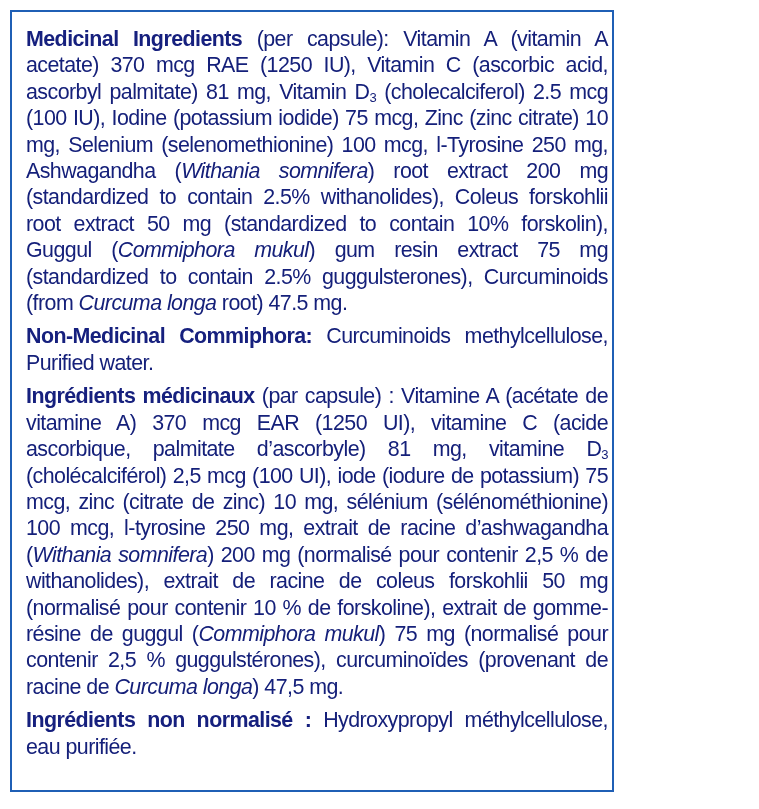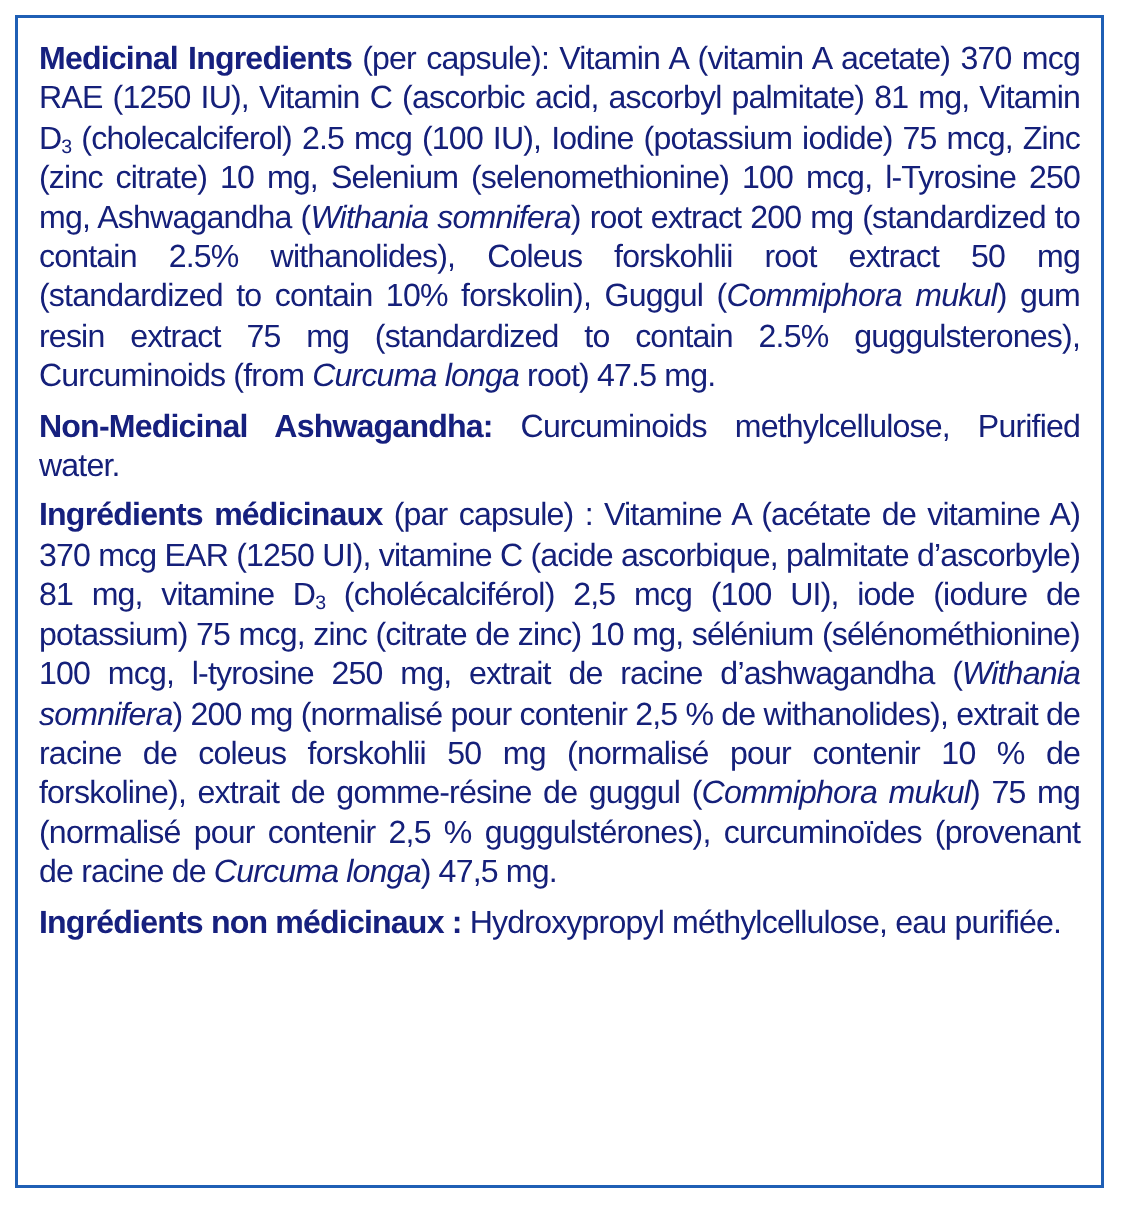--- a/index.html
+++ b/index.html
@@ -10,25 +10,25 @@
     body {
       width: 759px;
       height: 809px;
       position: relative;
       overflow: hidden;
     }
     .panel {
       position: absolute;
       left: 10px;
       top: 10px;
-      width: 726px;
+      width: 604px;
       height: 782px;
       border: 2.5px solid #1f5fb5;
       box-sizing: border-box;
-      padding: 14px 14px 0 14px;
+      padding: 14px 4px 0 14px;
       font-family: "Liberation Sans", sans-serif;
       font-stretch: condensed;
       color: #15207a;
     }
     .para {
       font-size: 21.4px;
       line-height: 26.4px;
       text-align: justify;
       letter-spacing: -0.55px;
       margin: 0 0 7px 0;
@@ -47,19 +47,19 @@
       line-height: 0;
     }
   </style>
 </head>
 <body>
 
 <div class="panel">
 
   <p class="para"><span class="lbl">Medicinal Ingredients</span><span> (per capsule): Vitamin A (vitamin A acetate) 370 mcg RAE (1250 IU), Vitamin C (ascorbic acid, ascorbyl palmitate) 81 mg, Vitamin D</span><sub>3</sub><span> (cholecalciferol) 2.5 mcg (100 IU), Iodine (potassium iodide) 75 mcg, Zinc (zinc citrate) 10 mg, Selenium (selenomethionine) 100 mcg, l-Tyrosine 250 mg, Ashwagandha (</span><i>Withania somnifera</i><span>) root extract 200 mg (standardized to contain 2.5% withanolides), Coleus forskohlii root extract 50 mg (standardized to contain 10% forskolin), Guggul (</span><i>Commiphora mukul</i><span>) gum resin extract 75 mg (standardized to contain 2.5% guggulsterones), Curcuminoids (from </span><i>Curcuma longa</i><span> root) 47.5 mg.</span></p>
 
-  <p class="para"><span class="lbl">Non-Medicinal Ashwagandha:</span><span> Curcuminoids methylcellulose, Purified water.</span></p>
+  <p class="para"><span class="lbl">Non-Medicinal Commiphora:</span><span> Curcuminoids methylcellulose, Purified water.</span></p>
 
   <p class="para"><span class="lbl">Ingrédients médicinaux</span><span> (par capsule) : Vitamine A (acétate de vitamine A) 370 mcg EAR (1250 UI), vitamine C (acide ascorbique, palmitate d’ascorbyle) 81 mg, vitamine D</span><sub>3</sub><span> (cholécalciférol) 2,5 mcg (100 UI), iode (iodure de potassium) 75 mcg, zinc (citrate de zinc) 10 mg, sélénium (sélénométhionine) 100 mcg, l-tyrosine 250 mg, extrait de racine d’ashwagandha (</span><i>Withania somnifera</i><span>) 200 mg (normalisé pour contenir 2,5 % de withanolides), extrait de racine de coleus forskohlii 50 mg (normalisé pour contenir 10 % de forskoline), extrait de gomme-résine de guggul (</span><i>Commiphora mukul</i><span>) 75 mg (normalisé pour contenir 2,5 % guggulstérones), curcuminoïdes (provenant de racine de </span><i>Curcuma longa</i><span>) 47,5 mg.</span></p>
 
-  <p class="para"><span class="lbl">Ingrédients non médicinaux :</span><span> Hydroxypropyl méthylcellulose, eau purifiée.</span></p>
+  <p class="para"><span class="lbl">Ingrédients non normalisé :</span><span> Hydroxypropyl méthylcellulose, eau purifiée.</span></p>
 
 </div>
 
 </body></html>

